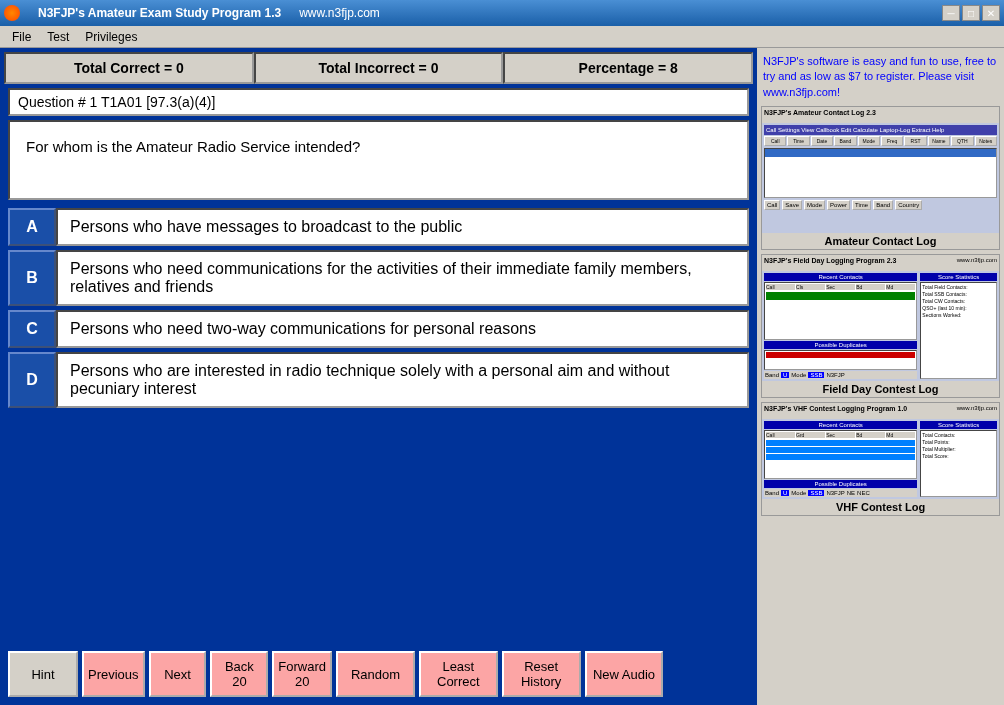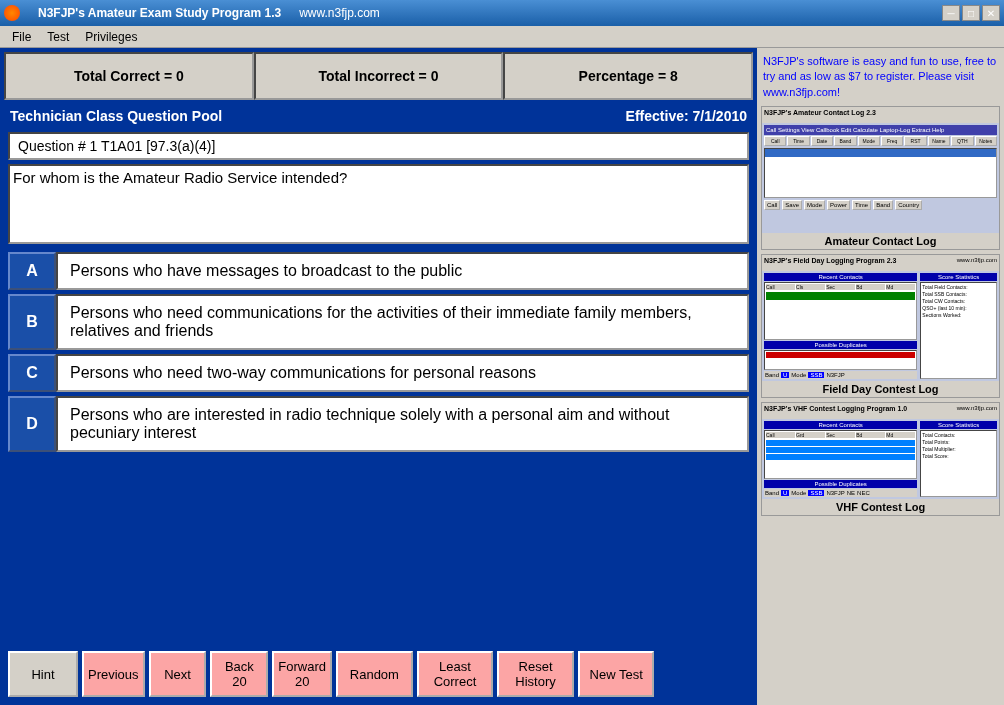--- a/index.html
+++ b/index.html
@@ -76,21 +76,21 @@
 
     
     .stats-bar {
       display: flex;
       background: #d4d0c8;
       margin-bottom: 4px;
     }
     .stat-box {
       flex: 1;
       text-align: center;
-      padding: 14px 8px;
+      padding: 6px 8px;
       font-weight: bold;
       font-size: 14px;
       border: 2px inset #999;
     }
 
     
     .question-pool-area {
       background: #003399;
       flex: 1;
       display: flex;
@@ -109,21 +109,21 @@
     .question-number-box {
       background: white;
       padding: 4px 8px;
       margin: 0 4px;
       font-size: 14px;
       border: 2px inset #999;
     }
     .question-text-box {
       background: white;
       margin: 0 4px;
-      padding: 3px;
+      padding: 16px;
       min-height: 80px;
       font-size: 15px;
       border: 2px inset #999;
     }
 
     
     .answers-area {
       display: flex;
       flex-direction: column;
       gap: 4px;
@@ -268,24 +268,20 @@
 
   <div class="left-panel">
 
     <div class="stats-bar">
       <div class="stat-box">Total Correct = 0</div>
       <div class="stat-box">Total Incorrect = 0</div>
       <div class="stat-box">Percentage = 8</div>
     </div>
 
     <div class="question-pool-area">
-      <div class="pool-header">
-        <span>Technician Class Question Pool</span>
-        <span>Effective: 7/1/2010</span>
-      </div>
 
       <div class="question-number-box">Question # 1  T1A01  [97.3(a)(4)]</div>
 
       <div class="question-text-box">For whom is the Amateur Radio Service intended?</div>
 
       <div class="answers-area">
 
         <div class="answer-row">
           <button class="answer-letter-btn">A</button>
           <div class="answer-text-box">Persons who have messages to broadcast to the public</div>
@@ -313,21 +309,21 @@
           <button class="hint-btn">Hint</button>
           <button class="ctrl-btn">Previous</button>
           <button class="ctrl-btn">Next</button>
           <button class="ctrl-btn">Back 20</button>
           <button class="ctrl-btn">Forward 20</button>
         </div>
         <div class="control-row">
           <button class="ctrl-btn">Random</button>
           <button class="ctrl-btn">Least Correct</button>
           <button class="ctrl-btn">Reset History</button>
-          <button class="ctrl-btn">New Test</button>
+          <button class="ctrl-btn">New Audio</button>
         </div>
       </div>
 
     </div>
   </div>
 
   <div class="right-panel">
     <div class="ad-text">N3FJP's software is easy and fun to use, free to try and as low as $7 to register.  Please visit www.n3fjp.com!</div>
 
     <div class="panel-section">

